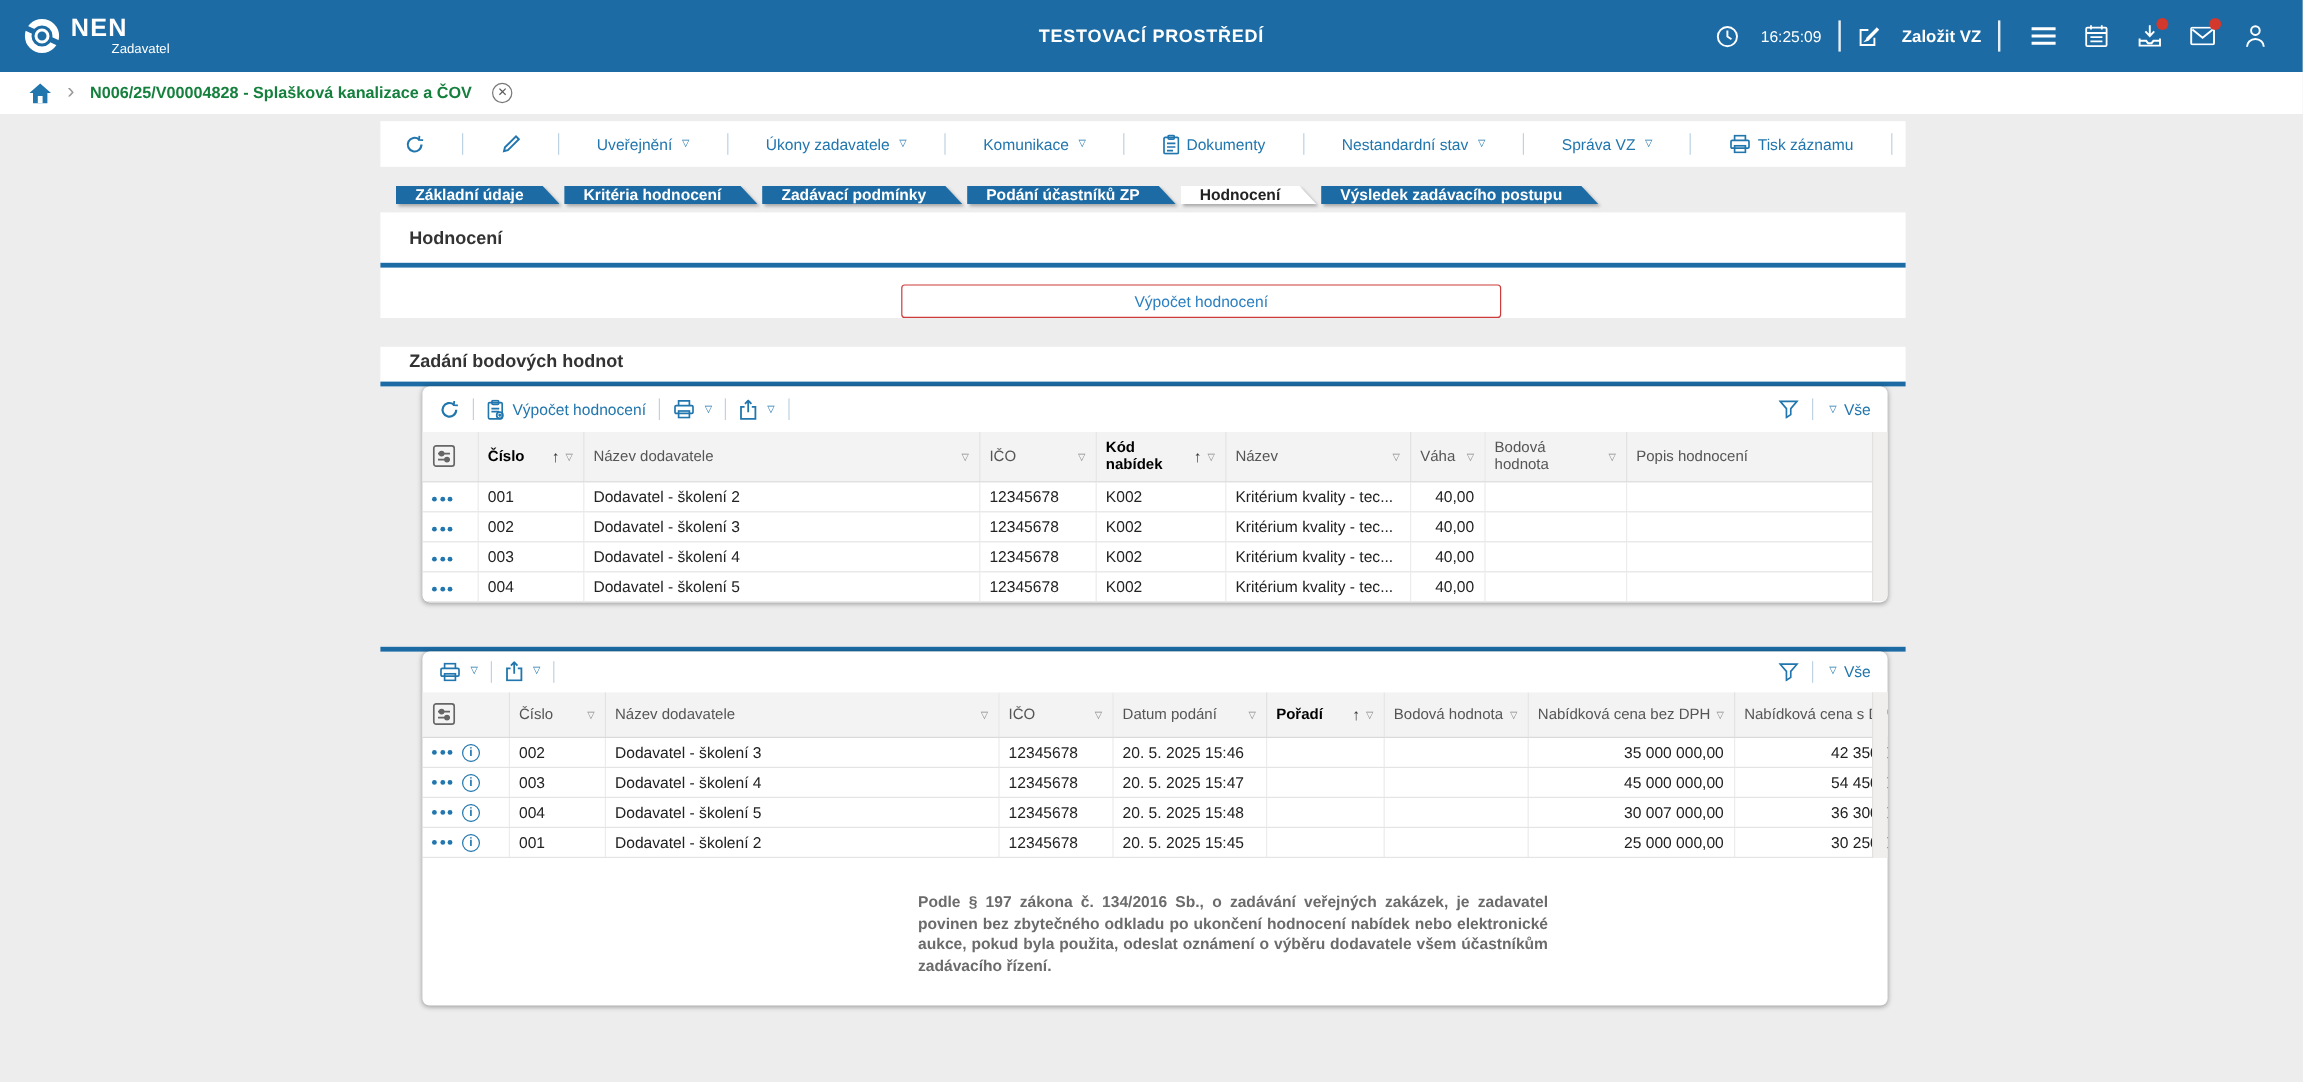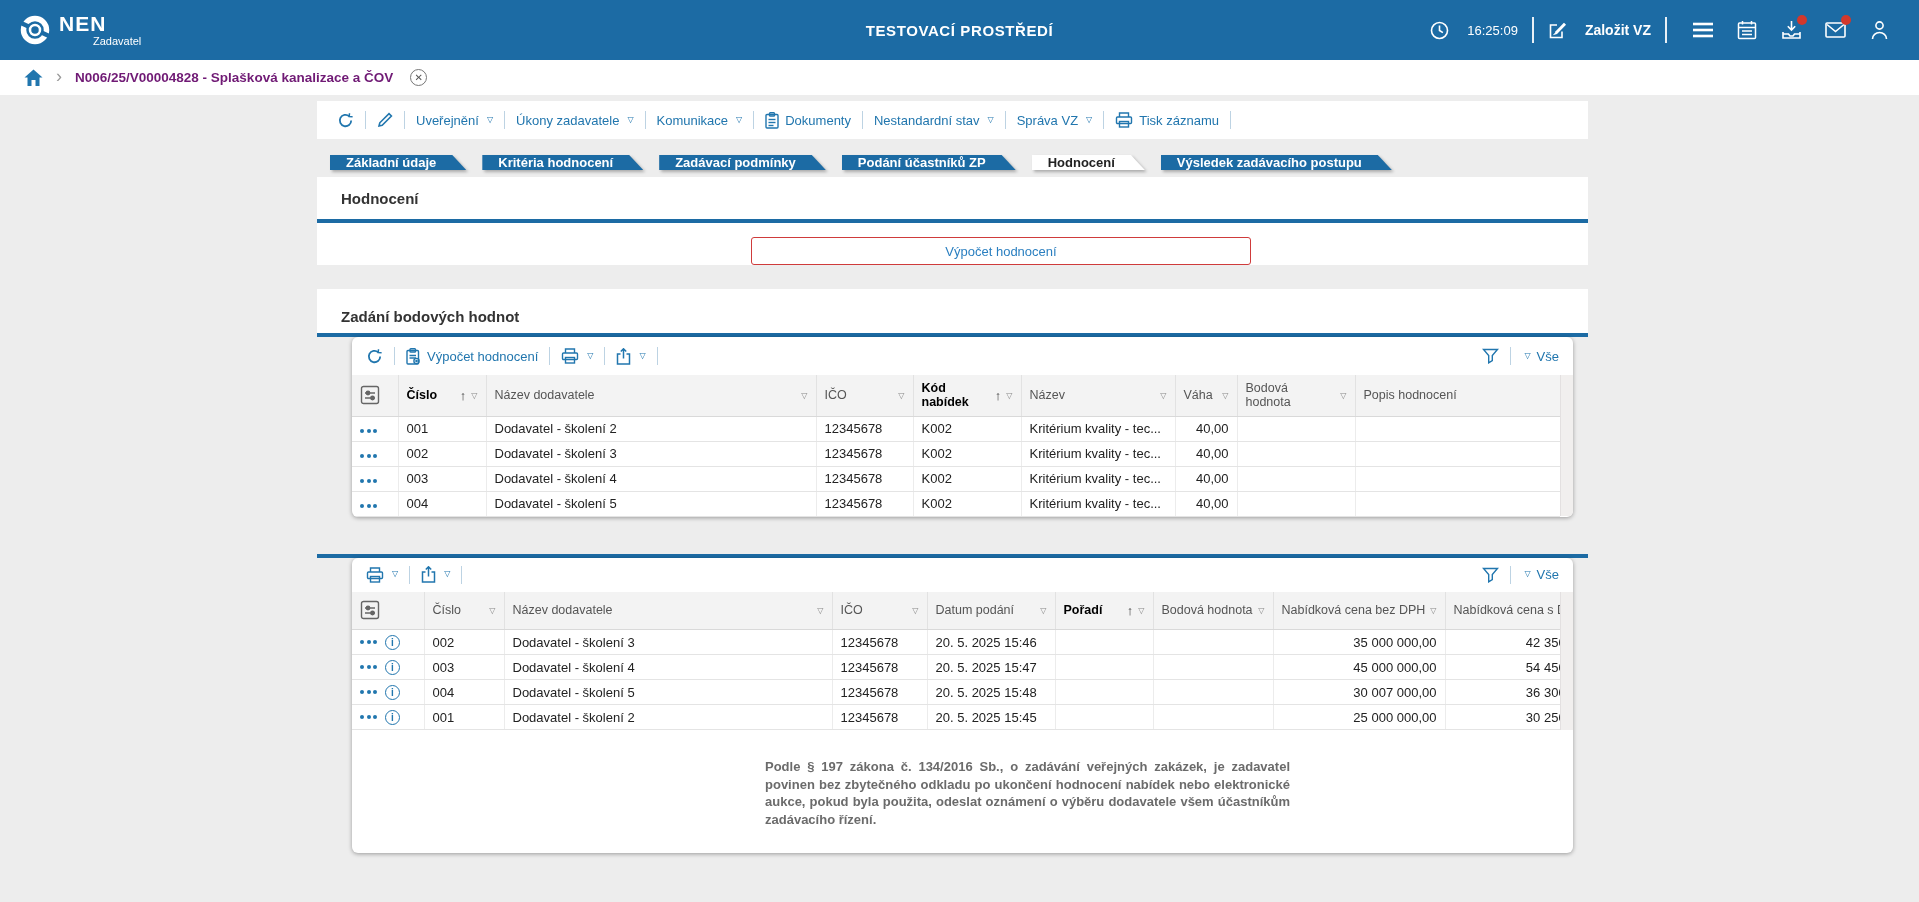--- a/index.html
+++ b/index.html
@@ -29,50 +29,50 @@
   .vdiv { width:2px; height:26px; background:rgba(255,255,255,.9); margin:0 14px; }
   .createvz { font-weight:bold; font-size:14px; }
   .ticon { position:relative; display:inline-flex; width:22px; height:22px; align-items:center; justify-content:center; margin:0 11px; }
   .badge { position:absolute; top:-4px; right:-5px; width:10px; height:10px; border-radius:50%; background:#d2382c; }
   
   .breadcrumb {
     height:35px; background:#fff; display:flex; align-items:center;
     padding-left:24px; gap:13px;
   }
   .bc-chevron { color:#9a9a9a; font-size:18px; line-height:1; margin-top:-3px; }
-  .bc-label { font-weight:bold; font-size:13.5px; color:#701a75; }
+  .bc-label { font-weight:bold; font-size:13.5px; color:#15803d; }
   .bc-close {
     width:17px; height:17px; border:1.5px solid #777; border-radius:50%;
     display:inline-flex; align-items:center; justify-content:center;
     color:#555; font-size:10px; line-height:1; margin-left:4px;
   }
   
   .card { margin-left:317px; width:1271px; }
   .white { background:#fff; }
   
   .rec-toolbar {
     margin-top:6px; height:38px; background:#fff;
-    display:flex; align-items:center; padding-left:20px;
+    display:flex; align-items:center; padding-left:20px;justify-content:space-between;
   }
   .tlink { display:inline-flex; align-items:center; gap:6px; color:#2176ae; font-size:13px; cursor:pointer; }
   .dd { font-size:8px; color:#2176ae; margin-left:2px; position:relative; top:-1px; }
   .sep { width:1px; height:18px; background:#bdd3e3; margin:0 11px; flex:0 0 auto; }
   
-  .tabs { display:flex; gap:16px; margin-top:10px; padding-left:13px; }
+  .tabs { display:flex; gap:4px; margin-top:10px; padding-left:13px; }
   .tabw { filter:drop-shadow(2px 2px 1.5px rgba(0,0,0,.28)); }
   .tab {
     height:28px; line-height:28px; background:#1c6ba4; color:#fff;
     font-weight:bold; font-size:13px; padding:0 30px 0 16px;
     clip-path:polygon(0 0, calc(100% - 14px) 0, 100% 100%, 0 100%);
     cursor:pointer; white-space:nowrap;
   }
   .tab.active { background:#fff; color:#222; }
   
   .sec-title { font-weight:bold; font-size:15px; color:#333; padding:13px 24px 12px; }
-  .sec-title.small { padding:19px 24px 8px; }
+  .sec-title.small { padding:4px 24px 8px; }
   .sec-bar { height:4px; background:#1c6ba4; }
   .blockA { background:#fff; }
   .btn-red {
     display:block; width:500px; height:28px; margin:14px 0 12px 434px;
     background:#fff; border:1px solid #cf3b3b; border-radius:3px;
     color:#2a7fc0; font-size:13px; text-align:center; line-height:26px; cursor:pointer;
     font-family:inherit;
   }
   .gap24 { margin-top:24px; } .gap30 { margin-top:30px; }
   .gap37 { margin-top:37px; } .gap32 { margin-top:32px; }

